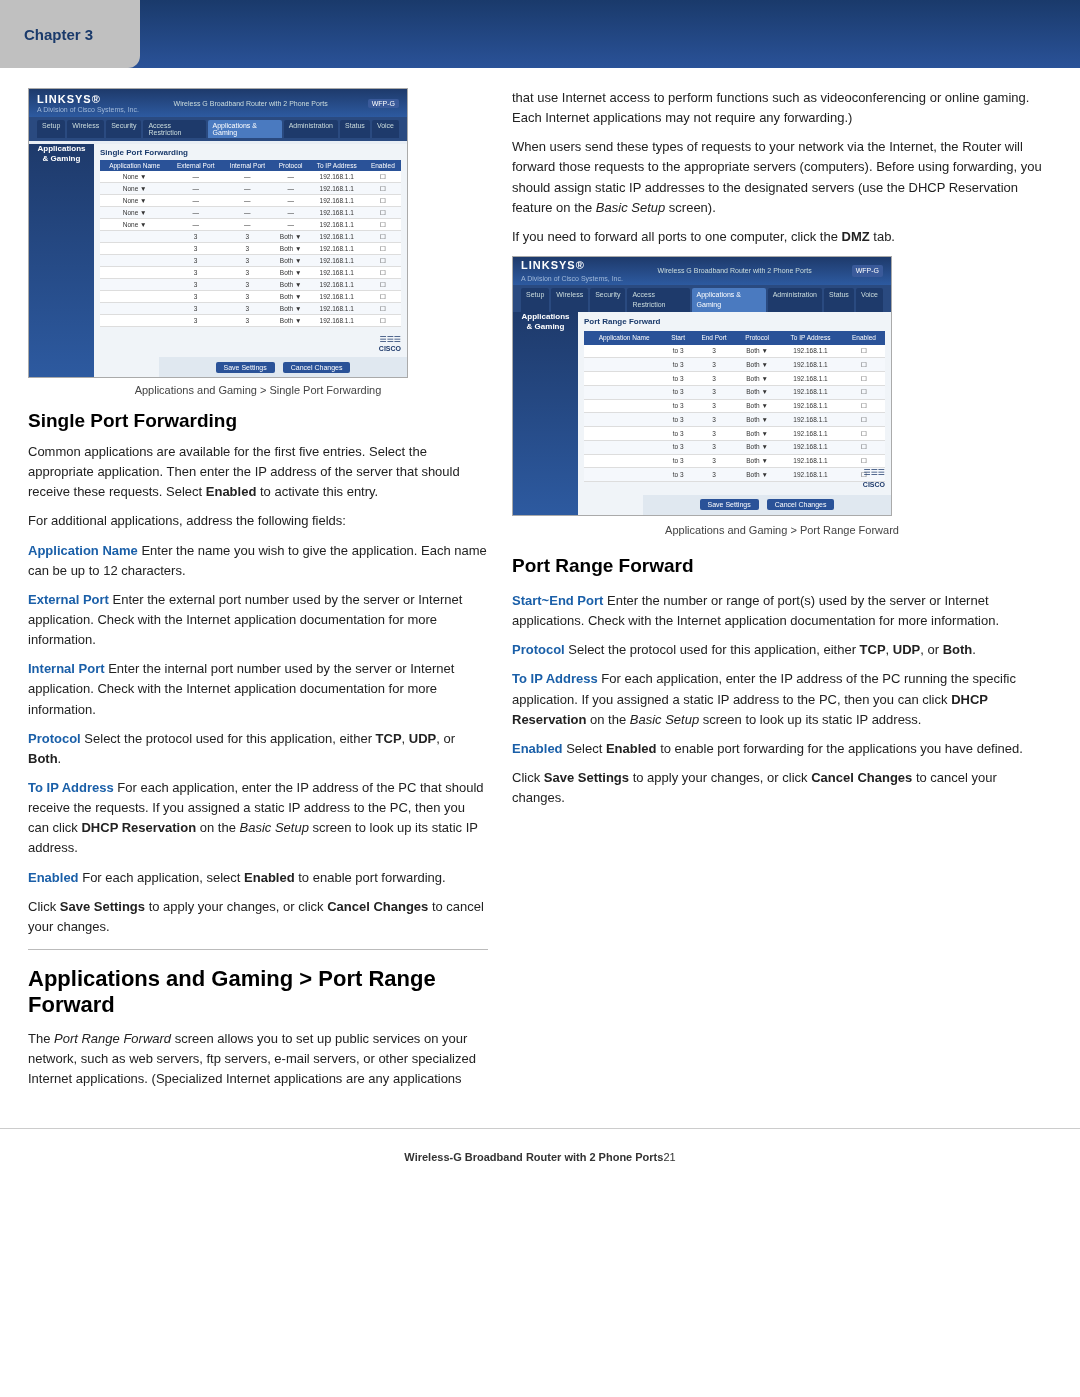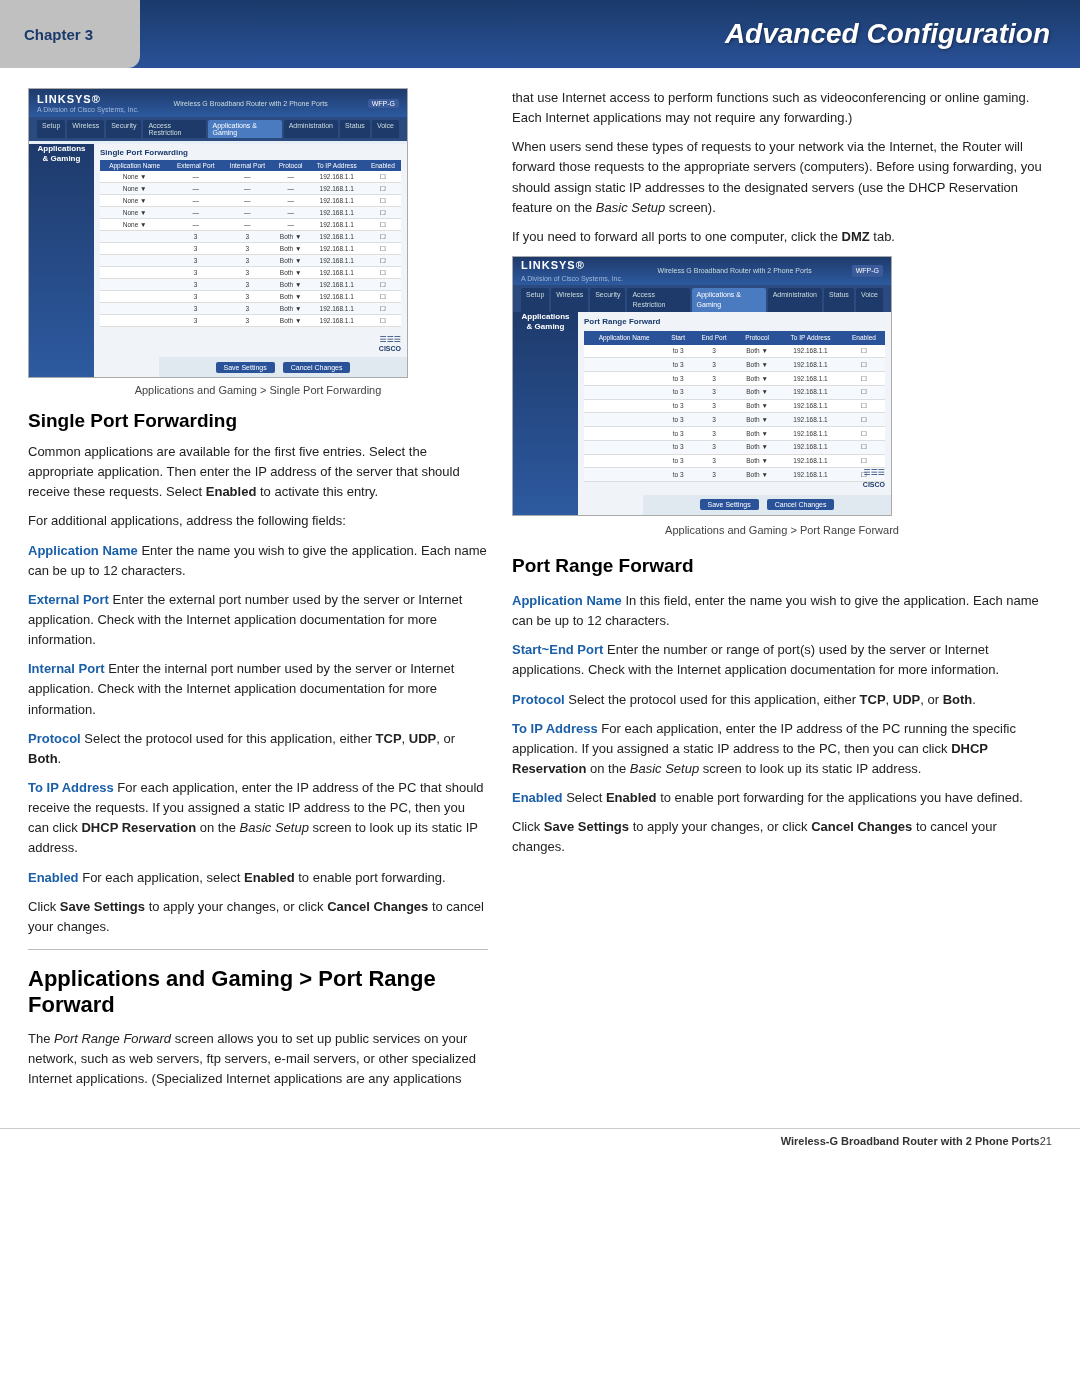--- a/index.html
+++ b/index.html
@@ -256,23 +256,23 @@
 
     .term-blue {
       color: #1a5fa8;
       font-weight: bold;
     }
     strong { font-weight: bold; }
     em { font-style: italic; }
 
     .footer-bar {
       display: flex;
-      justify-content: flex-end;
+      justify-content: center;
       align-items: center;
-      padding: 6px 28px;
+      padding: 22px 28px;
       border-top: 1px solid #ccc;
       margin-top: 10px;
     }
     .footer-product {
       font-size: 11px;
       font-weight: bold;
       color: #333;
     }
     .footer-page {
       font-size: 11px;
@@ -289,23 +289,20 @@
     .right-router-img {
       margin-bottom: 6px;
     }
   </style>
 </head>
 <body>
 
 <div class="page-header">
   <div class="chapter-tab">
     <span>Chapter 3</span>
-  </div>
-  <div class="header-title">
-    <span>Advanced Configuration</span>
   </div>
 </div>
 
 <div class="content-area">
 
   <div class="left-col">
 
     <div class="router-screenshot">
       <div class="rs-top-bar">
         <div>
@@ -630,21 +627,20 @@
           <button class="rs-btn">Cancel Changes</button>
         </div>
       </div>
     </div>
 
     <div class="caption">Applications and Gaming &gt; Port Range Forward</div>
 
     <h2 class="section-h2">Port Range Forward</h2>
 
 
-    <p><span class="term-blue">Application Name</span>  In this field, enter the name you wish to give the application. Each name can be up to 12 characters.</p>
 
     <p><span class="term-blue">Start~End Port</span>  Enter the number or range of port(s) used by the server or Internet applications. Check with the Internet application documentation for more information.</p>
 
     <p><span class="term-blue">Protocol</span>  Select the protocol used for this application, either <strong>TCP</strong>, <strong>UDP</strong>, or <strong>Both</strong>.</p>
 
     <p><span class="term-blue">To IP Address</span>  For each application, enter the IP address of the PC running the specific application. If you assigned a static IP address to the PC, then you can click <strong>DHCP Reservation</strong> on the <em>Basic Setup</em> screen to look up its static IP address.</p>
 
     <p><span class="term-blue">Enabled</span>  Select <strong>Enabled</strong> to enable port forwarding for the applications you have defined.</p>
 
     <p>Click <strong>Save Settings</strong> to apply your changes, or click <strong>Cancel Changes</strong> to cancel your changes.</p>

